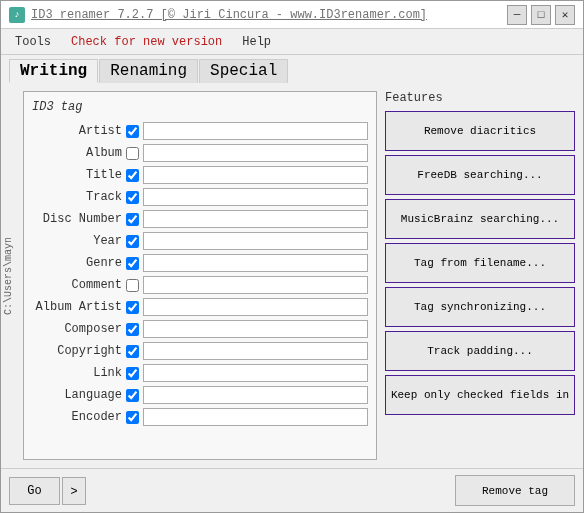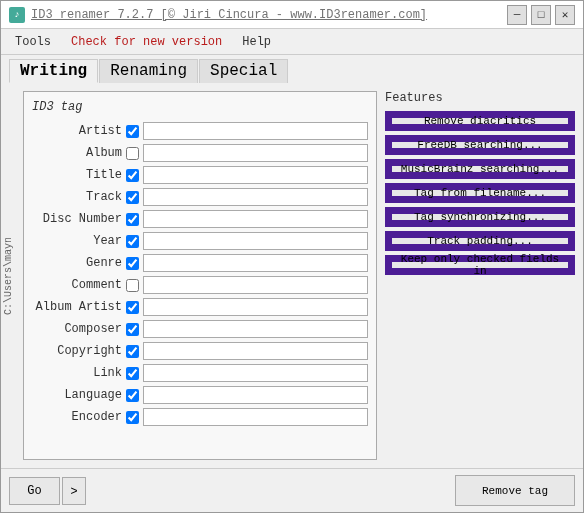--- a/index.html
+++ b/index.html
@@ -153,22 +153,22 @@
       flex-direction: column;
       gap: 0;
     }
     .right-panel-title {
       font-size: 12px;
       color: #333;
       margin-bottom: 6px;
     }
     .feature-btn {
       width: 100%;
-      height: 20px;
-      border: 7px solid #4c1d95;
+      height: 40px;
+      border: 1px solid #4c1d95;
       background: #e8e8e8;
       cursor: pointer;
       font-size: 11px;
       display: flex;
       align-items: center;
       justify-content: center;
       margin-bottom: 4px;
       font-family: 'Courier New', Courier, monospace;
     }
 

